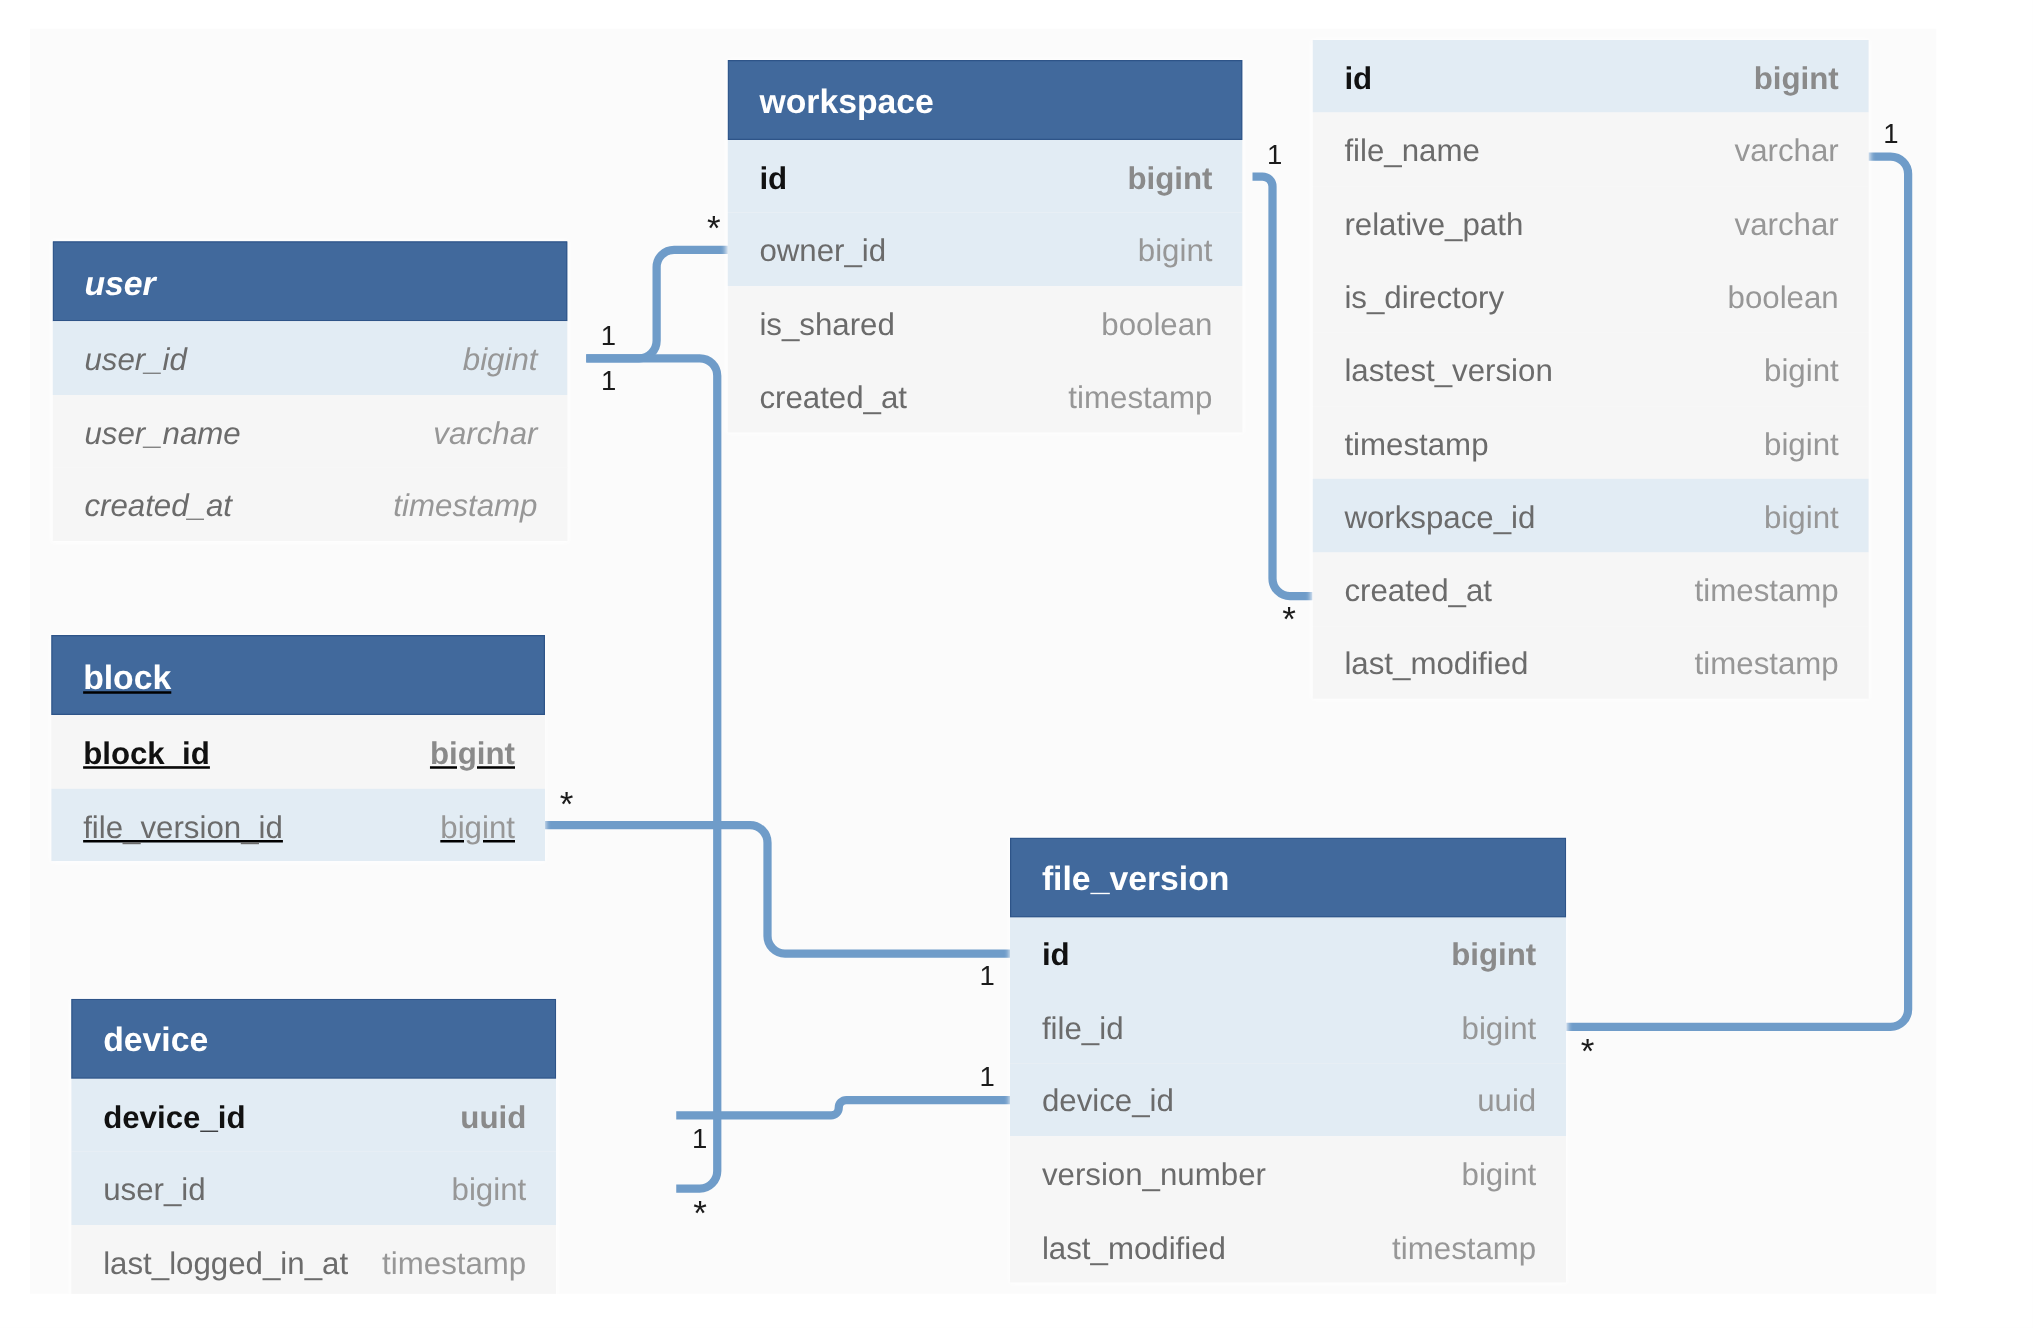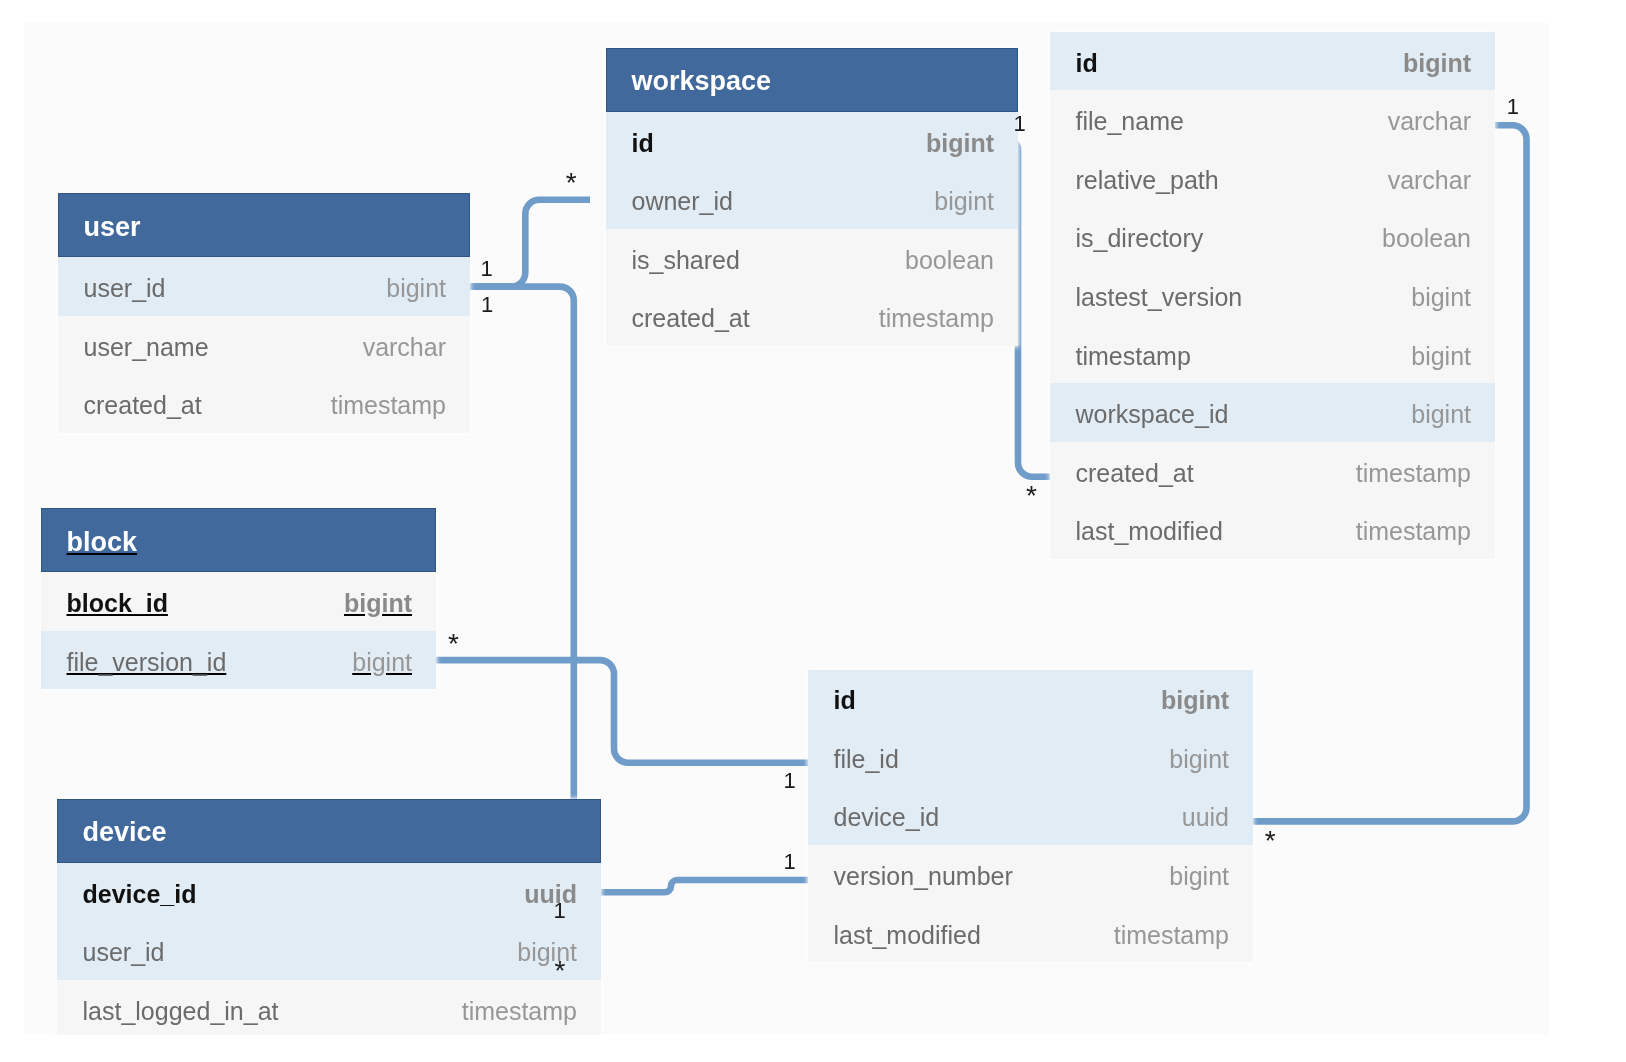--- a/index.html
+++ b/index.html
@@ -33,38 +33,38 @@
     <div id="inner">
       <svg id="links">
           <path d="M 469 286.6 L 511.29999999999995 286.6 A 14 14 0 0 0 525.3 272.6 L 525.3 213.8 A 14 14 0 0 1 539.3 199.8 L 590 199.8"></path>
           <path d="M 469 286.6 L 559.8 286.6 A 14 14 0 0 1 573.8 300.6 L 573.8 936.8 A 14 14 0 0 1 559.8 950.8 L 541 950.8"></path>
           <path d="M 1002 141.2 L 1010 141.2 A 8 8 0 0 1 1018 149.2 L 1018 462.8 A 14 14 0 0 0 1032 476.8 L 1050 476.8"></path>
           <path d="M 1495 125.2 L 1512.5 125.2 A 14 14 0 0 1 1526.5 139.2 L 1526.5 807.4 A 14 14 0 0 1 1512.5 821.4 L 1253 821.4"></path>
           <path d="M 808 762.8 L 628 762.8 A 14 14 0 0 1 614 748.8 L 614 674.1 A 14 14 0 0 0 600 660.1 L 436 660.1"></path>
           <path d="M 541 892.2 L 664.9 892.2 A 6.100000000000023 6.100000000000023 0 0 0 671 886.1 L 671 886.1 A 6.100000000000023 6.100000000000023 0 0 1 677.1 880 L 808 880"></path>
         </svg>
       <div id="tables-layer">
-          <div class="er-table" style="left: 58px; top: 193.2px; width: 412px;">
+          <div class="er-table" style="left: 42px; top: 193.2px; width: 412px; font-style: italic;">
             <div class="er-header">
               <span>user</span>
             </div>
             <div class="er-row hl">
               <span class="er-name">user_id</span>
               <span class="er-type">bigint</span>
             </div>
             <div class="er-row">
               <span class="er-name">user_name</span>
               <span class="er-type">varchar</span>
             </div>
             <div class="er-row">
               <span class="er-name">created_at</span>
               <span class="er-type">timestamp</span>
             </div>
           </div>
-          <div class="er-table" style="left: 606px; top: 47.9px; width: 412px;">
+          <div class="er-table" style="left: 582px; top: 47.9px; width: 412px;">
             <div class="er-header">
               <span>workspace</span>
             </div>
             <div class="er-row hl pk">
               <span class="er-name">id</span>
               <span class="er-type">bigint</span>
             </div>
             <div class="er-row hl">
               <span class="er-name">owner_id</span>
               <span class="er-type">bigint</span>
@@ -122,38 +122,41 @@
             </div>
             <div class="er-row pk">
               <span class="er-name">block_id</span>
               <span class="er-type">bigint</span>
             </div>
             <div class="er-row hl">
               <span class="er-name">file_version_id</span>
               <span class="er-type">bigint</span>
             </div>
           </div>
-          <div class="er-table" style="left: 57px; top: 798.9px; width: 544px;">
+          <div class="er-table" style="left: 57px; top: 798.9px; width: 388px;">
             <div class="er-header">
               <span>device</span>
             </div>
             <div class="er-row hl pk">
               <span class="er-name">device_id</span>
               <span class="er-type">uuid</span>
             </div>
             <div class="er-row hl">
               <span class="er-name">user_id</span>
               <span class="er-type">bigint</span>
             </div>
             <div class="er-row">
               <span class="er-name">last_logged_in_at</span>
               <span class="er-type">timestamp</span>
             </div>
           </div>
           <div class="er-table" style="left: 808px; top: 669.5px; width: 445px;">
+            <div class="er-header">
+              <span>file_version</span>
+            </div>
             <div class="er-row hl pk">
               <span class="er-name">id</span>
               <span class="er-type">bigint</span>
             </div>
             <div class="er-row hl">
               <span class="er-name">file_id</span>
               <span class="er-type">bigint</span>
             </div>
             <div class="er-row hl">
               <span class="er-name">device_id</span>

